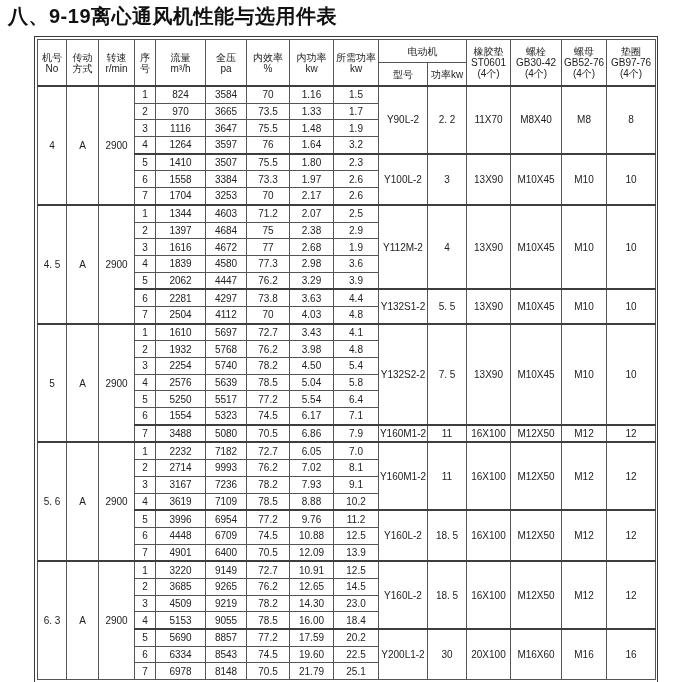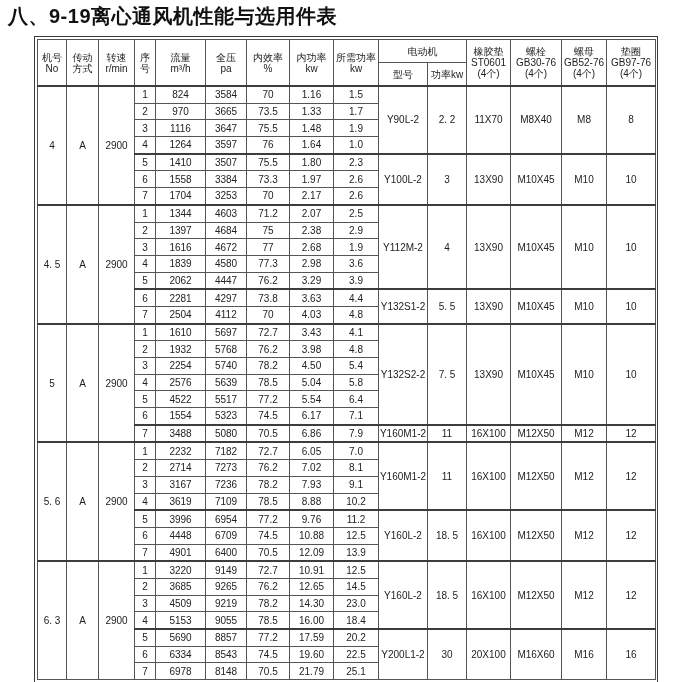--- a/index.html
+++ b/index.html
@@ -120,21 +120,21 @@
             <span class="hdr-line">kw</span>
           </th>
           <th colspan="2">电动机</th>
           <th rowspan="2">
             <span class="hdr-line">橡胶垫</span>
             <span class="hdr-line">ST0601</span>
             <span class="hdr-line">(4个)</span>
           </th>
           <th rowspan="2">
             <span class="hdr-line">螺栓</span>
-            <span class="hdr-line">GB30-76</span>
+            <span class="hdr-line">GB30-42</span>
             <span class="hdr-line">(4个)</span>
           </th>
           <th rowspan="2">
             <span class="hdr-line">螺母</span>
             <span class="hdr-line">GB52-76</span>
             <span class="hdr-line">(4个)</span>
           </th>
           <th rowspan="2">
             <span class="hdr-line">垫圈</span>
             <span class="hdr-line">GB97-76</span>
@@ -180,21 +180,21 @@
             <td>75.5</td>
             <td>1.48</td>
             <td>1.9</td>
           </tr>
           <tr>
             <td>4</td>
             <td>1264</td>
             <td>3597</td>
             <td>76</td>
             <td>1.64</td>
-            <td>1.0</td>
+            <td>3.2</td>
           </tr>
           <tr class="group-start">
             <td>5</td>
             <td>1410</td>
             <td>3507</td>
             <td>75.5</td>
             <td>1.80</td>
             <td>2.3</td>
             <td rowspan="3">Y100L-2</td>
             <td rowspan="3">3</td>
@@ -326,21 +326,21 @@
           <tr>
             <td>4</td>
             <td>2576</td>
             <td>5639</td>
             <td>78.5</td>
             <td>5.04</td>
             <td>5.8</td>
           </tr>
           <tr>
             <td>5</td>
-            <td>4522</td>
+            <td>5250</td>
             <td>5517</td>
             <td>77.2</td>
             <td>5.54</td>
             <td>6.4</td>
           </tr>
           <tr>
             <td>6</td>
             <td>1554</td>
             <td>5323</td>
             <td>74.5</td>
@@ -374,21 +374,21 @@
             <td rowspan="4">Y160M1-2</td>
             <td rowspan="4">11</td>
             <td rowspan="4">16X100</td>
             <td rowspan="4">M12X50</td>
             <td rowspan="4">M12</td>
             <td rowspan="4">12</td>
           </tr>
           <tr>
             <td>2</td>
             <td>2714</td>
-            <td>7273</td>
+            <td>9993</td>
             <td>76.2</td>
             <td>7.02</td>
             <td>8.1</td>
           </tr>
           <tr>
             <td>3</td>
             <td>3167</td>
             <td>7236</td>
             <td>78.2</td>
             <td>7.93</td>

